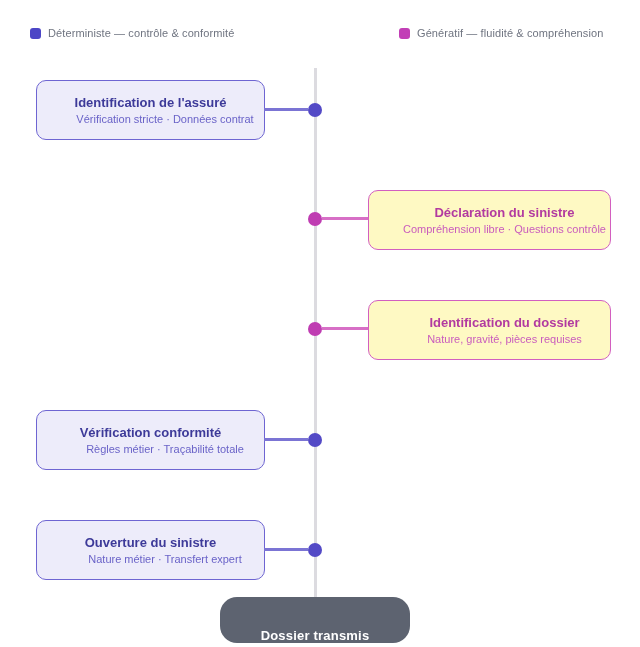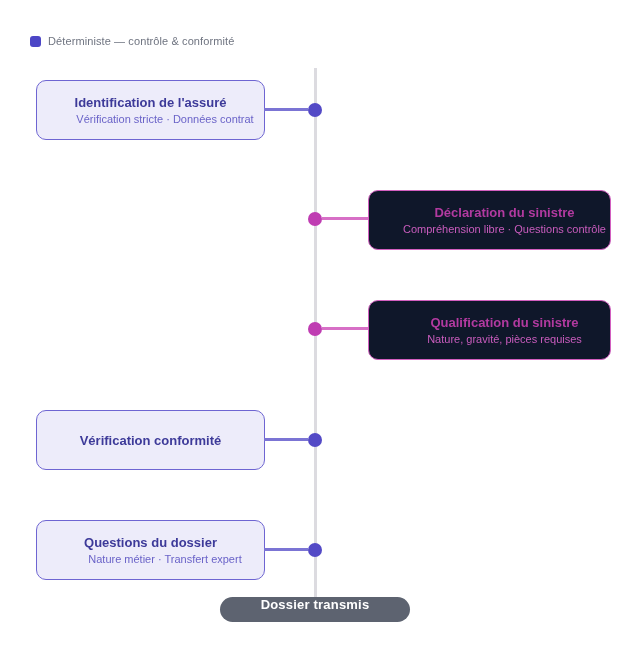--- a/index.html
+++ b/index.html
@@ -12,21 +12,21 @@
     position: relative;
     width: 640px;
     height: 647px;
     background: #ffffff;
     overflow: hidden;
   }
 
   
   .legend-item {
     position: absolute;
-    top: 35px;
+    top: 27px;
     display: flex;
     align-items: center;
     gap: 7px;
   }
   .swatch {
     width: 11px;
     height: 11px;
     border-radius: 3px;
     flex: 0 0 auto;
   }
@@ -82,21 +82,21 @@
     padding: 4px 8px;
     text-align: center;
   }
   .card.left  { left: 36px;  width: 229px; }
   .card.right { left: 368px; width: 243px; }
   .card.deterministic {
     background: #edecfa;
     border: 1.5px solid #6e65d2;
   }
   .card.generative {
-    background: #0f172a;
+    background: #fef9c3;
     border: 1.5px solid #d25fc0;
     padding-left: 38px;
   }
   .card-title {
     font-size: 13px;
     font-weight: bold;
     white-space: nowrap;
   }
   .card-subtitle {
     font-size: 11px;
@@ -106,75 +106,80 @@
   .card.deterministic .card-subtitle { color: #6a63c8; margin-left: 29px; }
   .card.generative .card-title       { color: #b23aa0; }
   .card.generative .card-subtitle    { color: #c95cbd; }
 
   
   .end-pill {
     position: absolute;
     left: 220px;
     top: 597px;
     width: 190px;
-    height: 25px;
+    height: 46px;
     border-radius: 17px;
     background: #5d6370;
     display: flex;
-    align-items: flex-start;
+    align-items: flex-end;
     justify-content: center;
   }
   .end-pill-label {
     color: #ffffff;
     font-size: 13px;
     font-weight: bold;
     letter-spacing: 0.2px;
   }
 </style>
 </head>
 <body>
 
 <div class="canvas">
 
   <div class="legend-item" style="left:30px">
     <span class="swatch purple"></span>
     <span class="legend-label">Déterministe — contrôle &amp; conformité</span>
+  </div>
+  <div class="legend-item" style="left:399px">
+    <span class="swatch pink"></span>
+    <span class="legend-label">Génératif — fluidité &amp; compréhension</span>
   </div>
 
   <div class="spine"></div>
 
   <div class="card left deterministic" style="top:80px">
     <div class="card-title">Identification de l'assuré</div>
     <div class="card-subtitle">Vérification stricte · Données contrat</div>
   </div>
   <div class="connector purple" style="left:264px; top:108px; width:44px;"></div>
   <div class="dot purple" style="top:103px"></div>
 
   <div class="card right generative" style="top:190px">
     <div class="card-title">Déclaration du sinistre</div>
     <div class="card-subtitle">Compréhension libre · Questions contrôle</div>
   </div>
   <div class="connector pink" style="left:322px; top:217px; width:46px;"></div>
   <div class="dot pink" style="top:212px"></div>
 
   <div class="card right generative" style="top:300px">
-    <div class="card-title">Qualification du sinistre</div>
+    <div class="card-title">Identification du dossier</div>
     <div class="card-subtitle">Nature, gravité, pièces requises</div>
   </div>
   <div class="connector pink" style="left:322px; top:327px; width:46px;"></div>
   <div class="dot pink" style="top:322px"></div>
 
   <div class="card left deterministic" style="top:410px">
     <div class="card-title">Vérification conformité</div>
+    <div class="card-subtitle">Règles métier · Traçabilité totale</div>
   </div>
   <div class="connector purple" style="left:264px; top:438px; width:44px;"></div>
   <div class="dot purple" style="top:433px"></div>
 
   <div class="card left deterministic" style="top:520px">
-    <div class="card-title">Questions du dossier</div>
+    <div class="card-title">Ouverture du sinistre</div>
     <div class="card-subtitle">Nature métier · Transfert expert</div>
   </div>
   <div class="connector purple" style="left:264px; top:548px; width:44px;"></div>
   <div class="dot purple" style="top:543px"></div>
 
   <div class="end-pill">
     <span class="end-pill-label">Dossier transmis</span>
   </div>
 
 </div>

